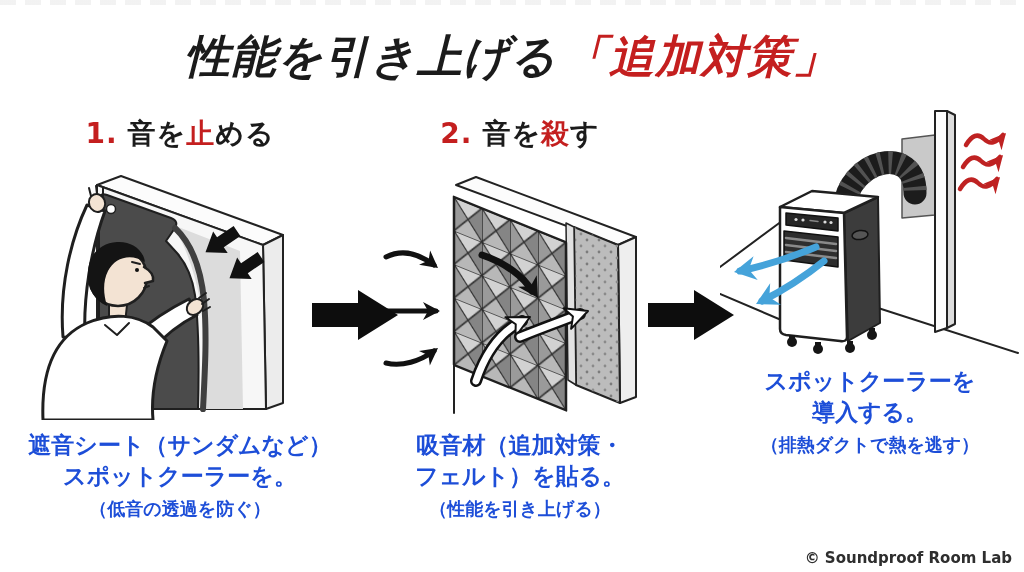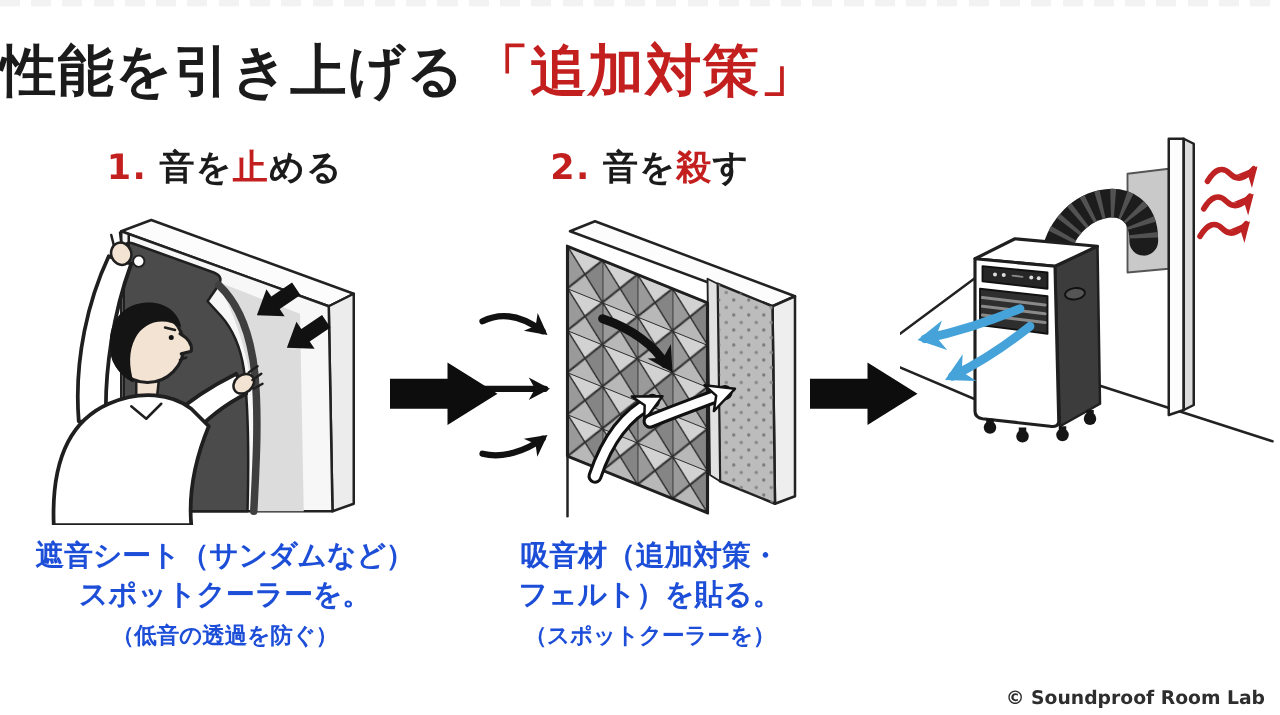--- a/index.html
+++ b/index.html
@@ -1,20 +1,20 @@
 <!DOCTYPE html>
 <html><head>
 <meta charset="utf-8">
 <style>
   html,body{margin:0;padding:0;background:#888;}
   .canvas{position:relative;width:1024px;height:572px;background:#ffffff;overflow:hidden;
           font-family:"DejaVu Sans","Liberation Sans",sans-serif;color:#1b1b1b;}
   .top-artifact{position:absolute;top:0;left:0;width:100%;height:5px;
     background:repeating-linear-gradient(90deg,#efefef 0 16px,transparent 16px 25px);opacity:.8;}
-  .title{margin:27px 0 0;font-size:45px;font-weight:bold;letter-spacing:1px;line-height:60px;}
+  .title{margin:27px 0 0;text-align:center;font-size:45px;font-weight:bold;letter-spacing:1px;line-height:60px;font-style:italic;}
   .title .hl{color:#c41f1f;margin-left:6px;}
   .columns{display:flex;align-items:flex-start;margin-top:14px;}
   .col1{margin-left:20px;width:320px;}
   .col2{margin-left:40px;width:280px;}
   .col3{margin-left:60px;width:300px;}
   .step-heading{margin:8px 0 6px;text-align:center;font-size:28px;font-weight:bold;letter-spacing:1px;line-height:50px;}
   .step-heading .num{color:#c41f1f;margin-right:10px;}
   .step-heading .hl{color:#c41f1f;}
   .illus{line-height:0;}
   .col1 .illus{padding-left:5px;}
@@ -142,21 +142,21 @@
               <polygon points="0,0 -22,-11 -16,0 -22,11" fill="#fff" stroke="#111" stroke-width="2" transform="translate(150,152) rotate(-27)"></polygon>
             </g>
             <g>
               <path d="M140,172 C162,163 182,156 200,149" fill="none" stroke="#111" stroke-width="12"></path>
               <path d="M140,172 C162,163 182,156 200,149" fill="none" stroke="#fff" stroke-width="7"></path>
               <polygon points="0,0 -22,-11 -16,0 -22,11" fill="#fff" stroke="#111" stroke-width="2" transform="translate(208,146) rotate(-20)"></polygon>
             </g>
           </g>
         </svg>
       </div>
-      <p class="caption"><span>吸音材（追加対策・</span><br><span>フェルト）を貼る。</span><br><span class="note">（スポットクーラーを）</span></p>
+      <p class="caption"><span>吸音材（追加対策・</span><br><span>フェルト）を貼る。</span><br><span class="note">（性能を引き上げる）</span></p>
     </section>
 
     <section class="col3">
       <div class="illus" aria-label="portable-spot-cooler-with-exhaust-duct-through-wall">
         <svg width="300" height="255" viewBox="0 0 300 255">
           <defs>
             <g id="heatArrow">
               <path d="M0,12 C6,2 12,0 18,6 C24,12 30,10 37,2" fill="none" stroke="#bf2222" stroke-width="4.5" stroke-linecap="round"></path>
               <polygon points="0,0 -16,-8 -11,0 -16,8" fill="#bf2222" transform="translate(40,0) rotate(-49)"></polygon>
             </g>
@@ -214,20 +214,21 @@
             </g>
 
             <g>
               <use href="#heatArrow" transform="translate(246,32)"></use>
               <use href="#heatArrow" transform="translate(243,54)"></use>
               <use href="#heatArrow" transform="translate(240,76)"></use>
             </g>
           </g>
         </svg>
       </div>
+      <p class="caption"><span>スポットクーラーを</span><br><span>導入する。</span><br><span class="note">（排熱ダクトで熱を逃す）</span></p>
     </section>
   </div>
 
   <div class="flow-arrow" id="flow-arrow-1">
     <svg width="88" height="54" viewBox="0 0 88 54">
         <polygon points="0,15 46,15 46,2 86,27 46,52 46,39 0,39" fill="#0d0d0d"></polygon>
       </svg>
   </div>
   <div class="flow-arrow" id="flow-arrow-2">
     <svg width="88" height="54" viewBox="0 0 88 54">

